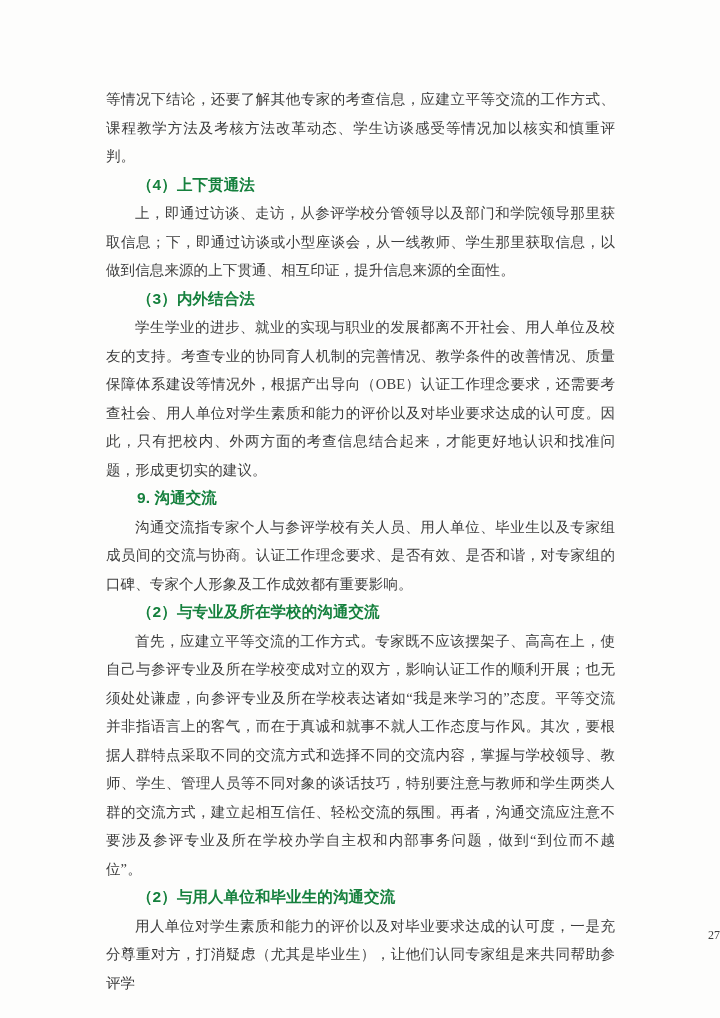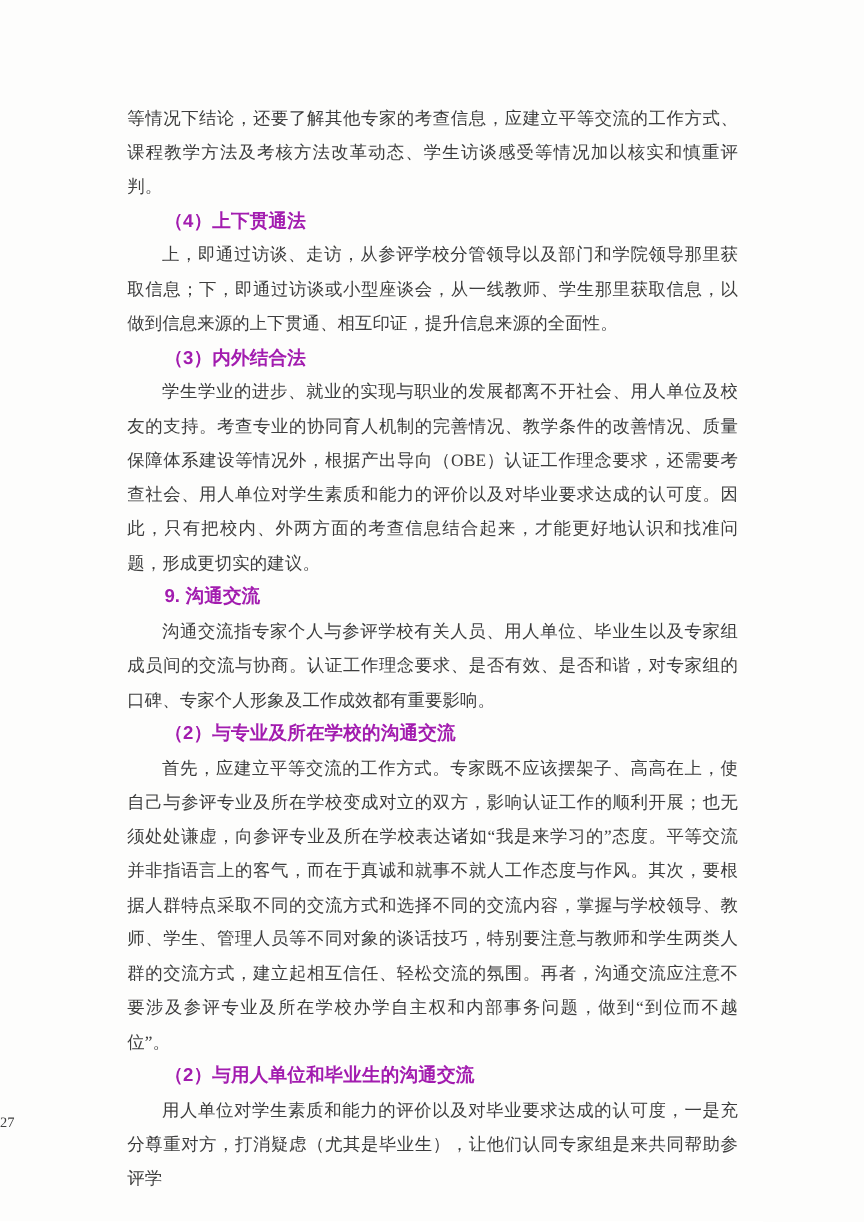--- a/index.html
+++ b/index.html
@@ -34,28 +34,28 @@
   p.body, p.heading {
     text-indent: 2em;
   }
   p.body_continuation {
     text-indent: 0;
   }
   p.heading {
     font-weight: 700;
     font-size: 15.5px;
     font-family: "Liberation Sans", "DejaVu Sans", sans-serif;
-    color: #a21caf;
+    color: #15803d;
   }
   .page-number {
     position: absolute;
     left: 0;
     top: 928px;
     width: 720px;
-    text-align: left;
+    text-align: right;
     font-size: 12px;
     line-height: 14px;
     color: #3f3f3f;
     font-family: "Liberation Serif", "DejaVu Serif", serif;
   }
 </style>
 </head>
 <body>
 
 <div class="page">

